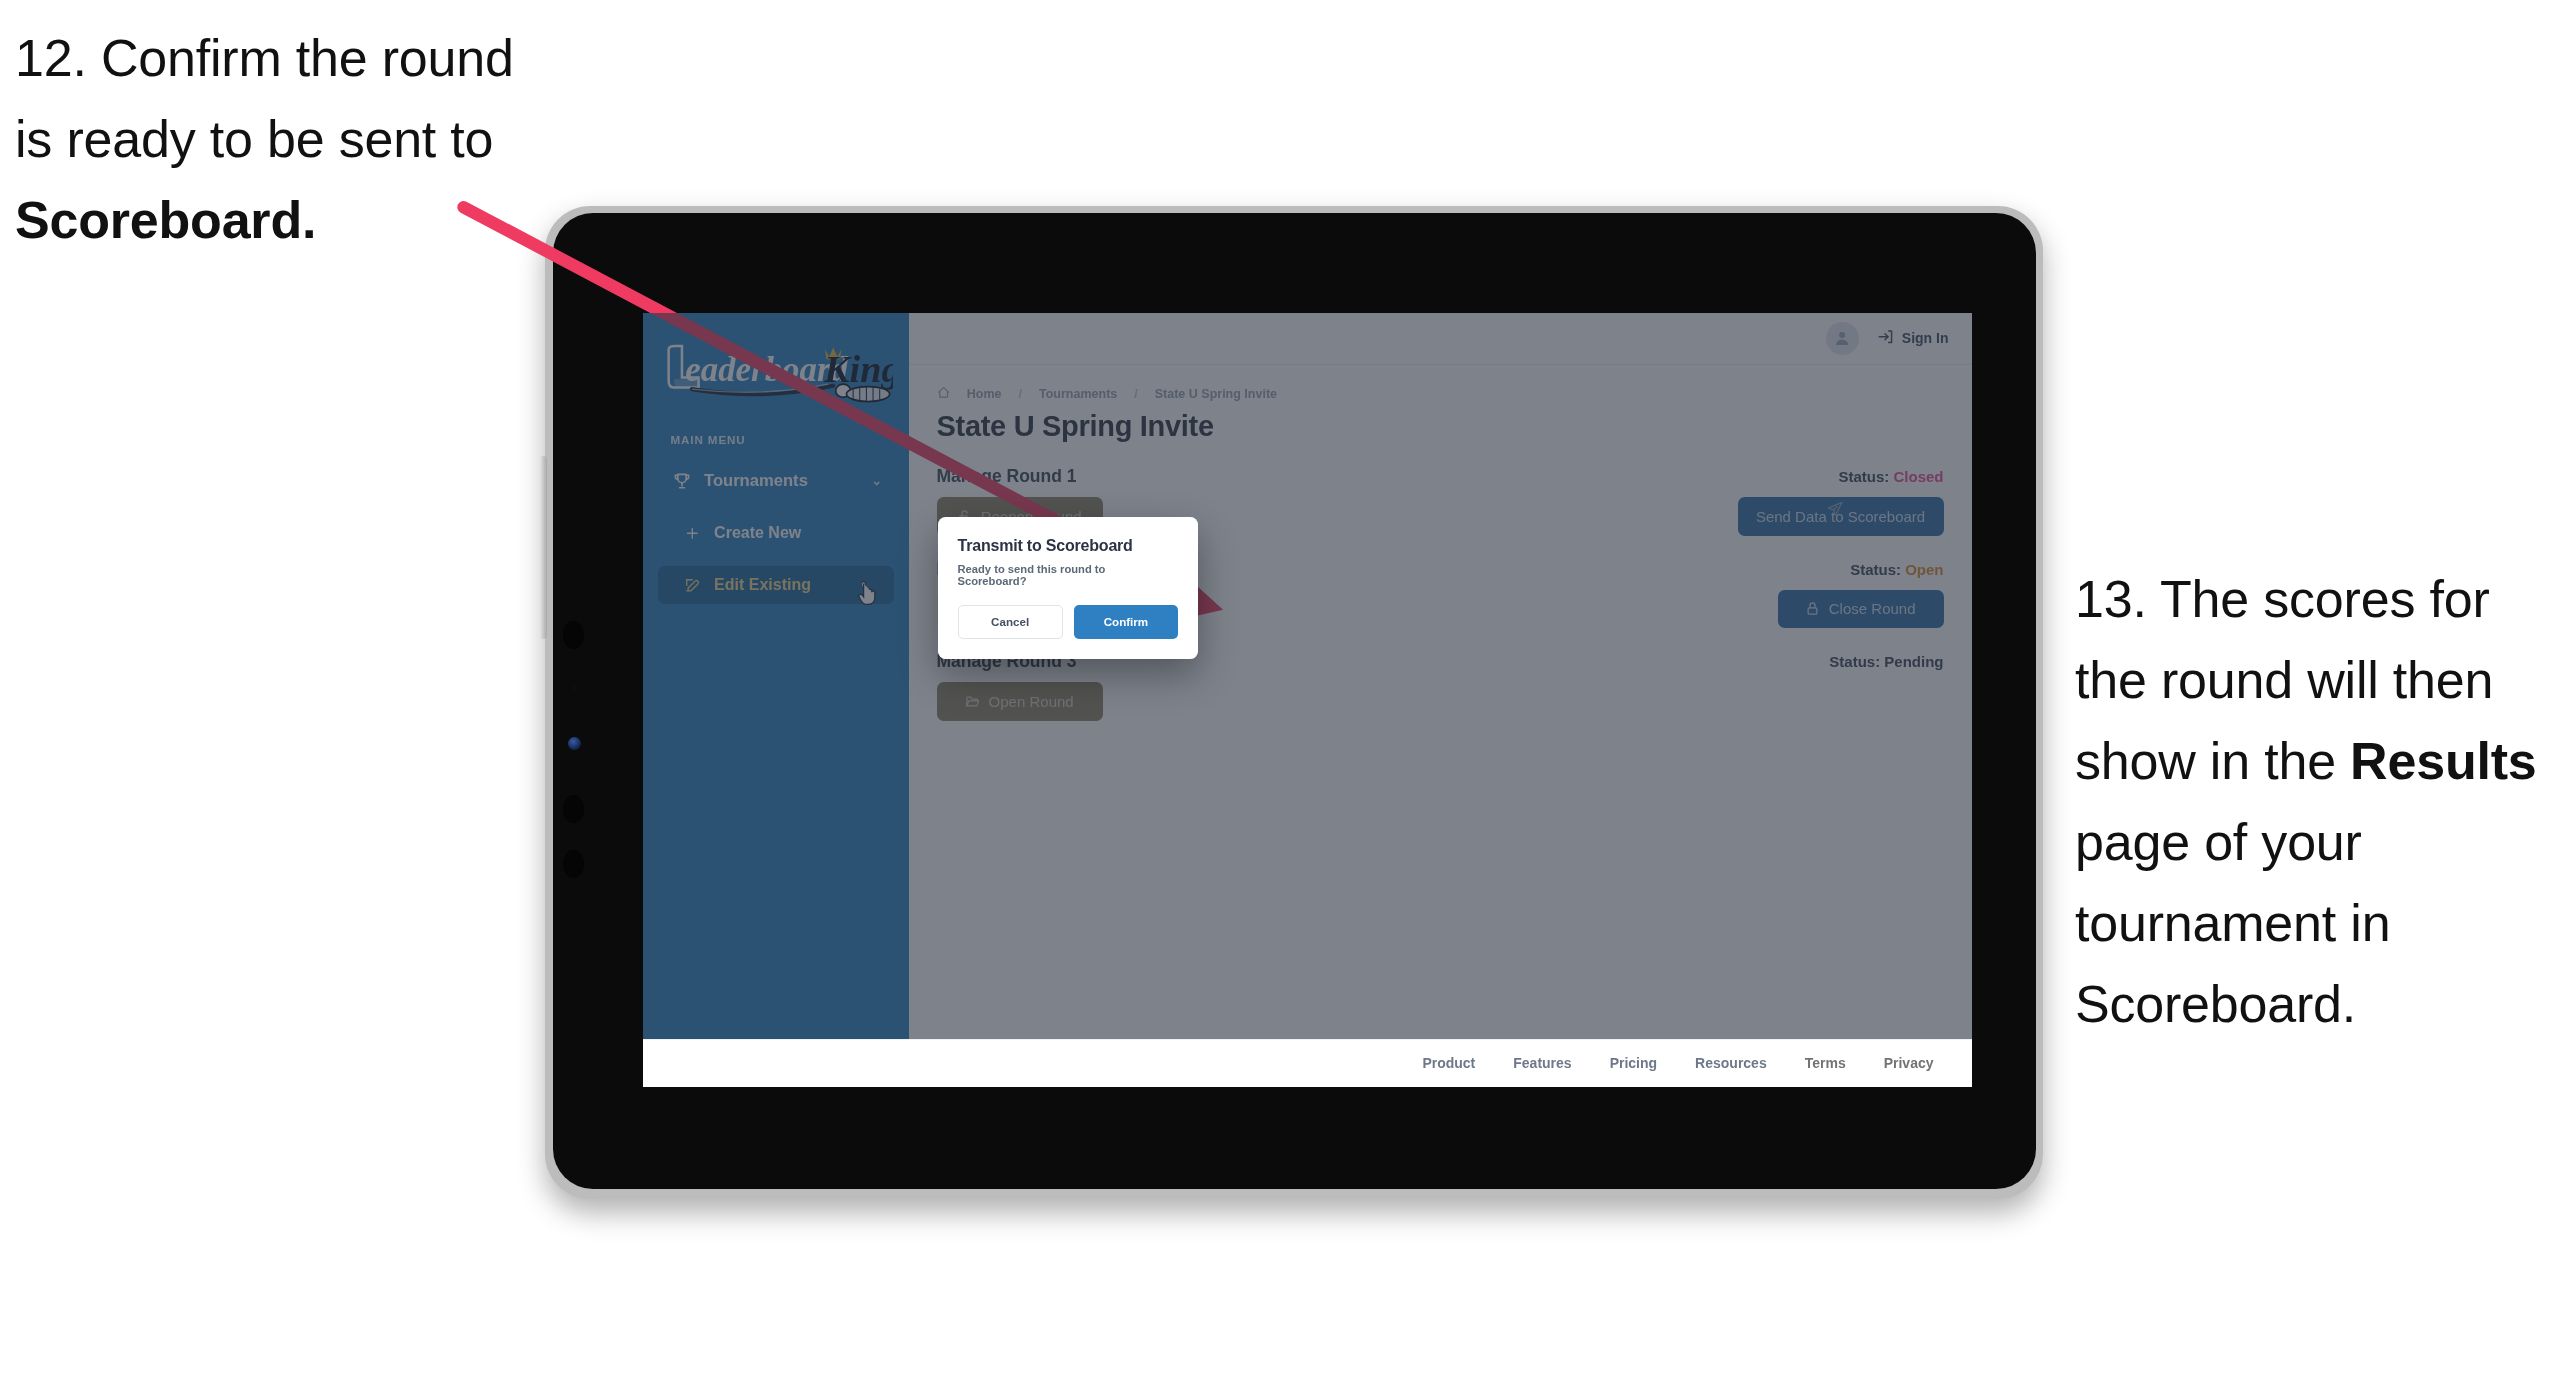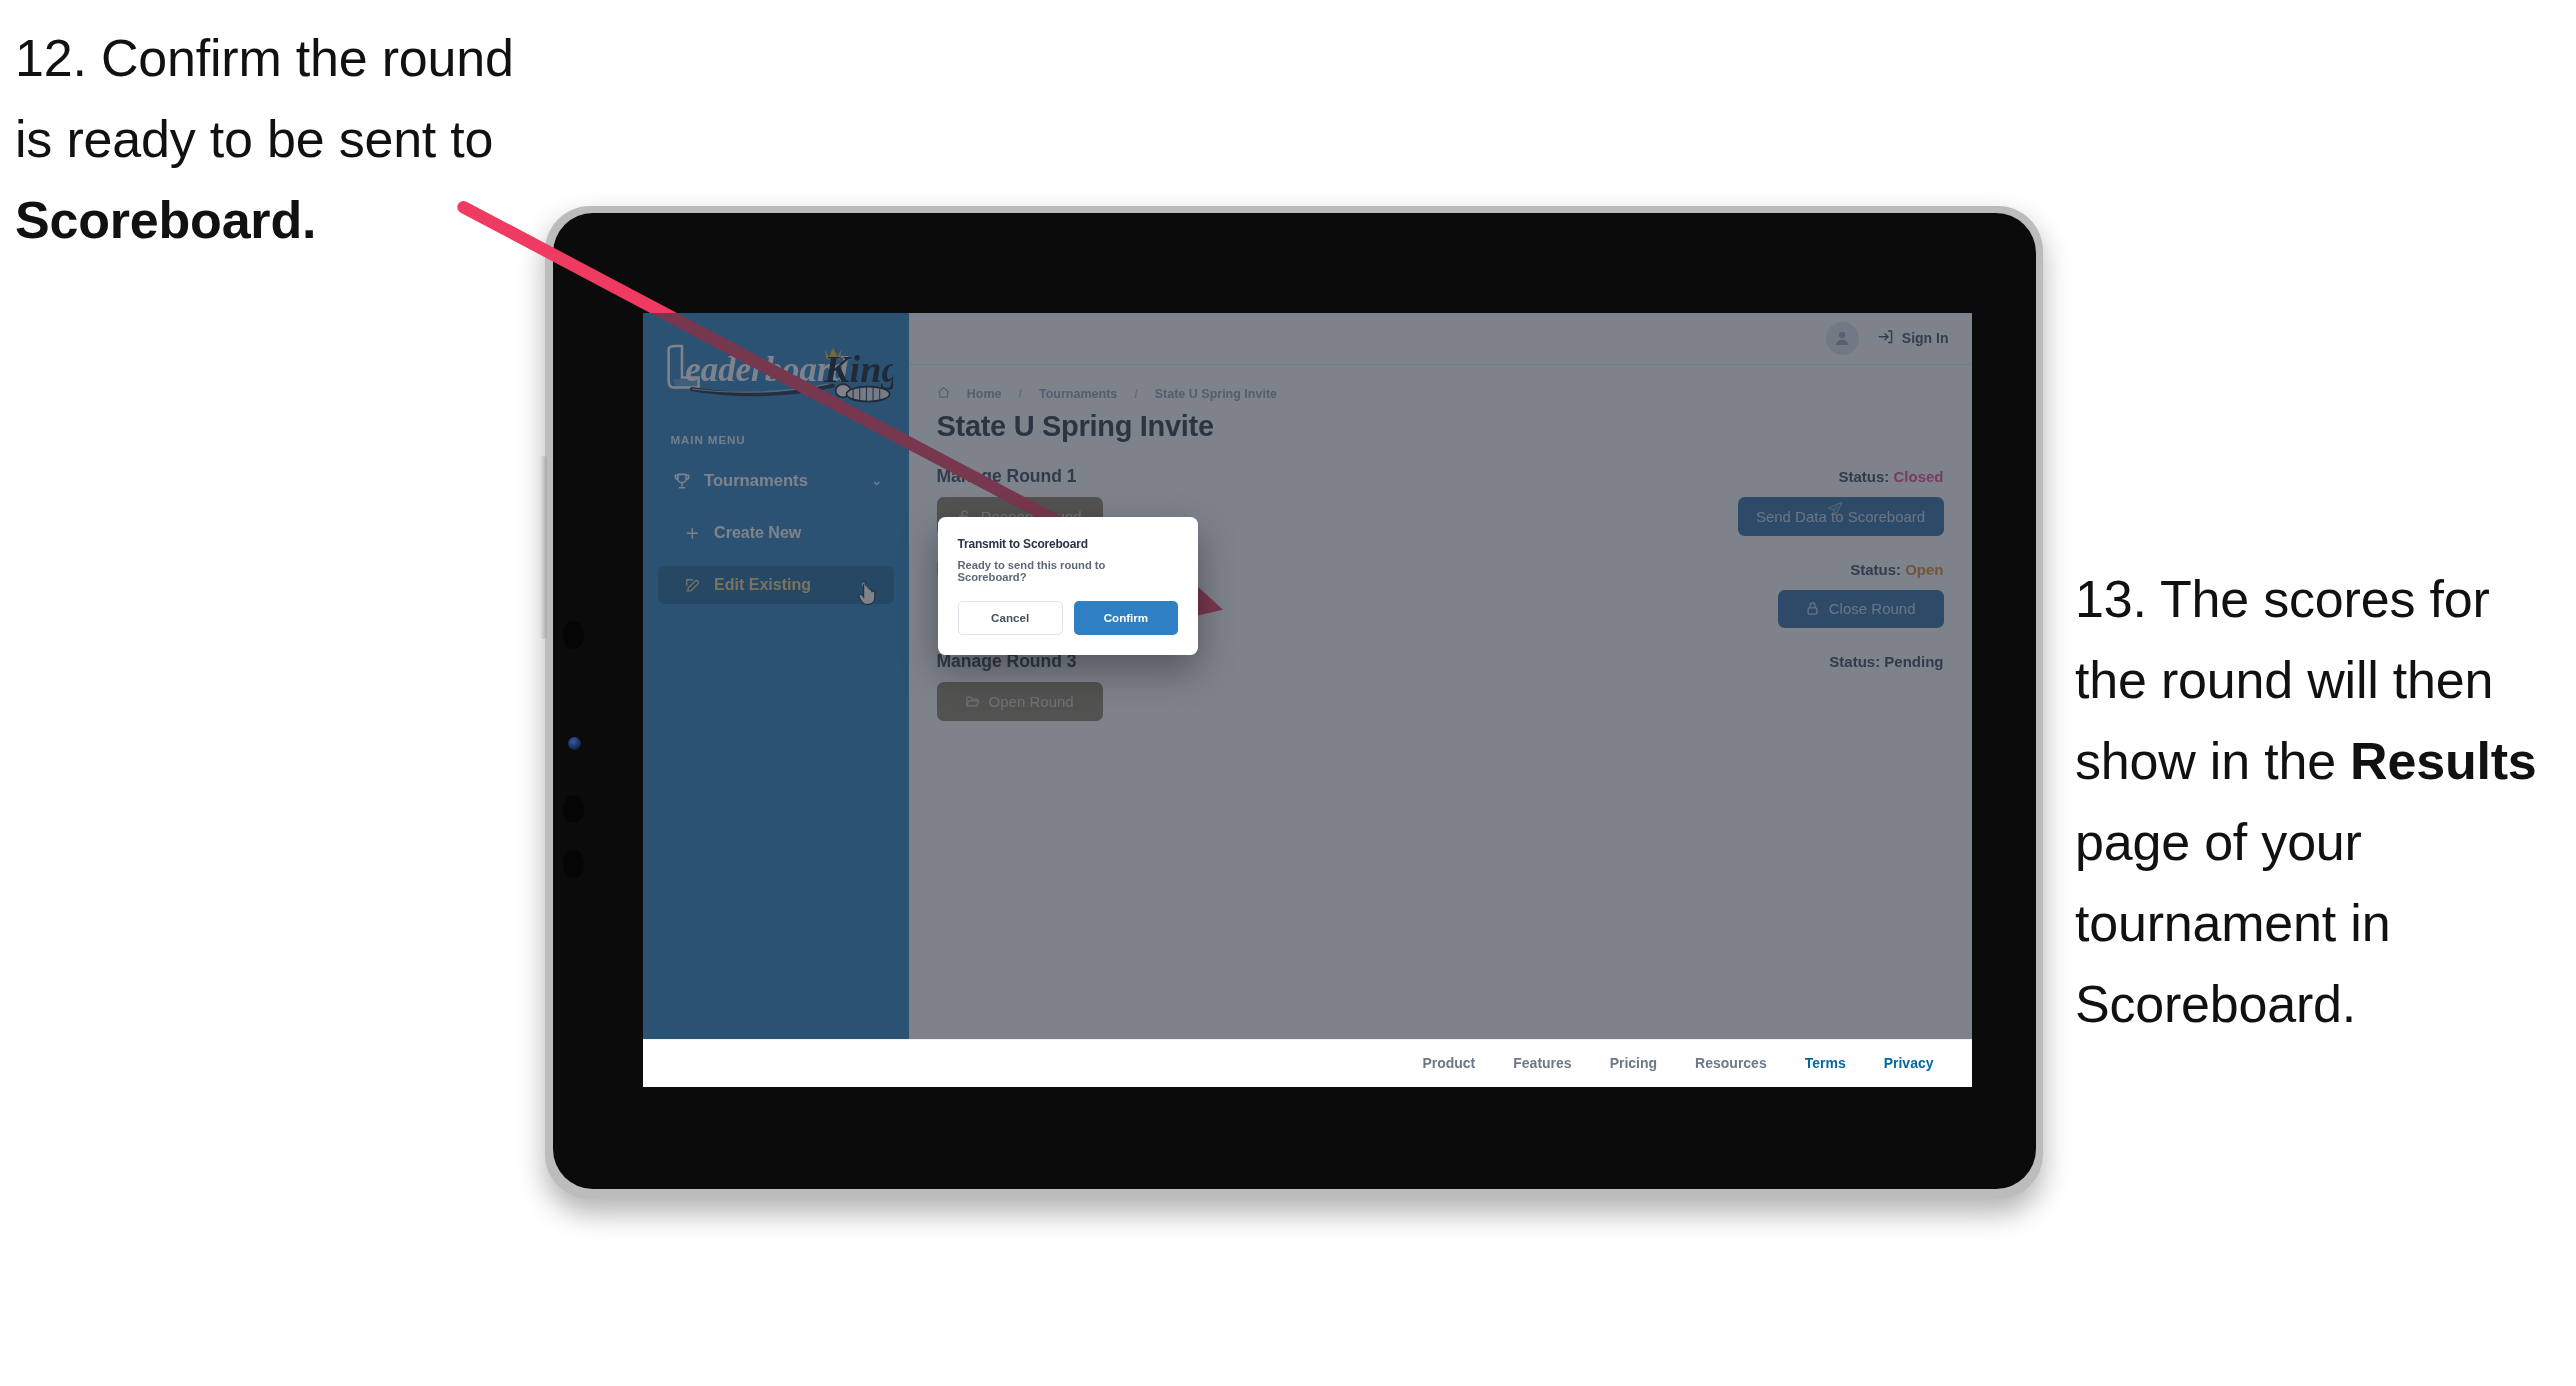--- a/index.html
+++ b/index.html
@@ -136,35 +136,35 @@
   .btn-primary { background: #2f6ea4; color: #cfdcea; }
   .btn .bico { display:flex; align-items:center; }
 
   
   #footer {
     height: 48px; background: #ffffff; border-top: 0.8px solid #eef1f5;
     display: flex; align-items: center; justify-content: flex-end;
     gap: 38px; padding-right: 38px; flex: 0 0 48px;
   }
   #footer a { color: #6d7988; font-size: 14px; font-weight: 700; text-decoration: none; }
-  #footer a.dim { color: #0369a1; }
+  #footer a.dim { color: #737373; }
 
   
   #overlay {
     position: absolute; left: 0; top: 0; right: 0; bottom: 0;
     background: rgba(45,53,67,0.62); z-index: 5;
   }
   #modal {
     position: absolute; z-index: 6;
     left: 295px; top: 204px; width: 260px;
     background: #ffffff; border-radius: 7.5px;
     padding: 20px 20px 20px 20px;
     box-shadow: 0 15px 37px rgba(0,0,0,0.34);
   }
-  #modal-title { color: #2b3344; font-size: 12px; font-weight: 800; letter-spacing: -0.2px; }
+  #modal-title { color: #2b3344; font-size: 16px; font-weight: 800; letter-spacing: -0.2px; }
   #modal-msg { color: #5c6878; font-size: 11.2px; font-weight: 600; margin-top: 8.3px; }
   #modal-actions { display: flex; gap: 11.6px; margin-top: 18.3px; }
   #modal-actions button { flex: 1 1 0; border: none; border-radius: 5px;
                           font-size: 11.6px; font-weight: 700; padding: 9.2px 0;
                           font-family: "Liberation Sans", sans-serif; }
   #btn-cancel { background: #ffffff; border: 0.8px solid #dfe4ea !important; color: #46515f; }
   #btn-confirm { background: #2f80c2; color: #ffffff; }
 </style>
 </head>
 <body>

